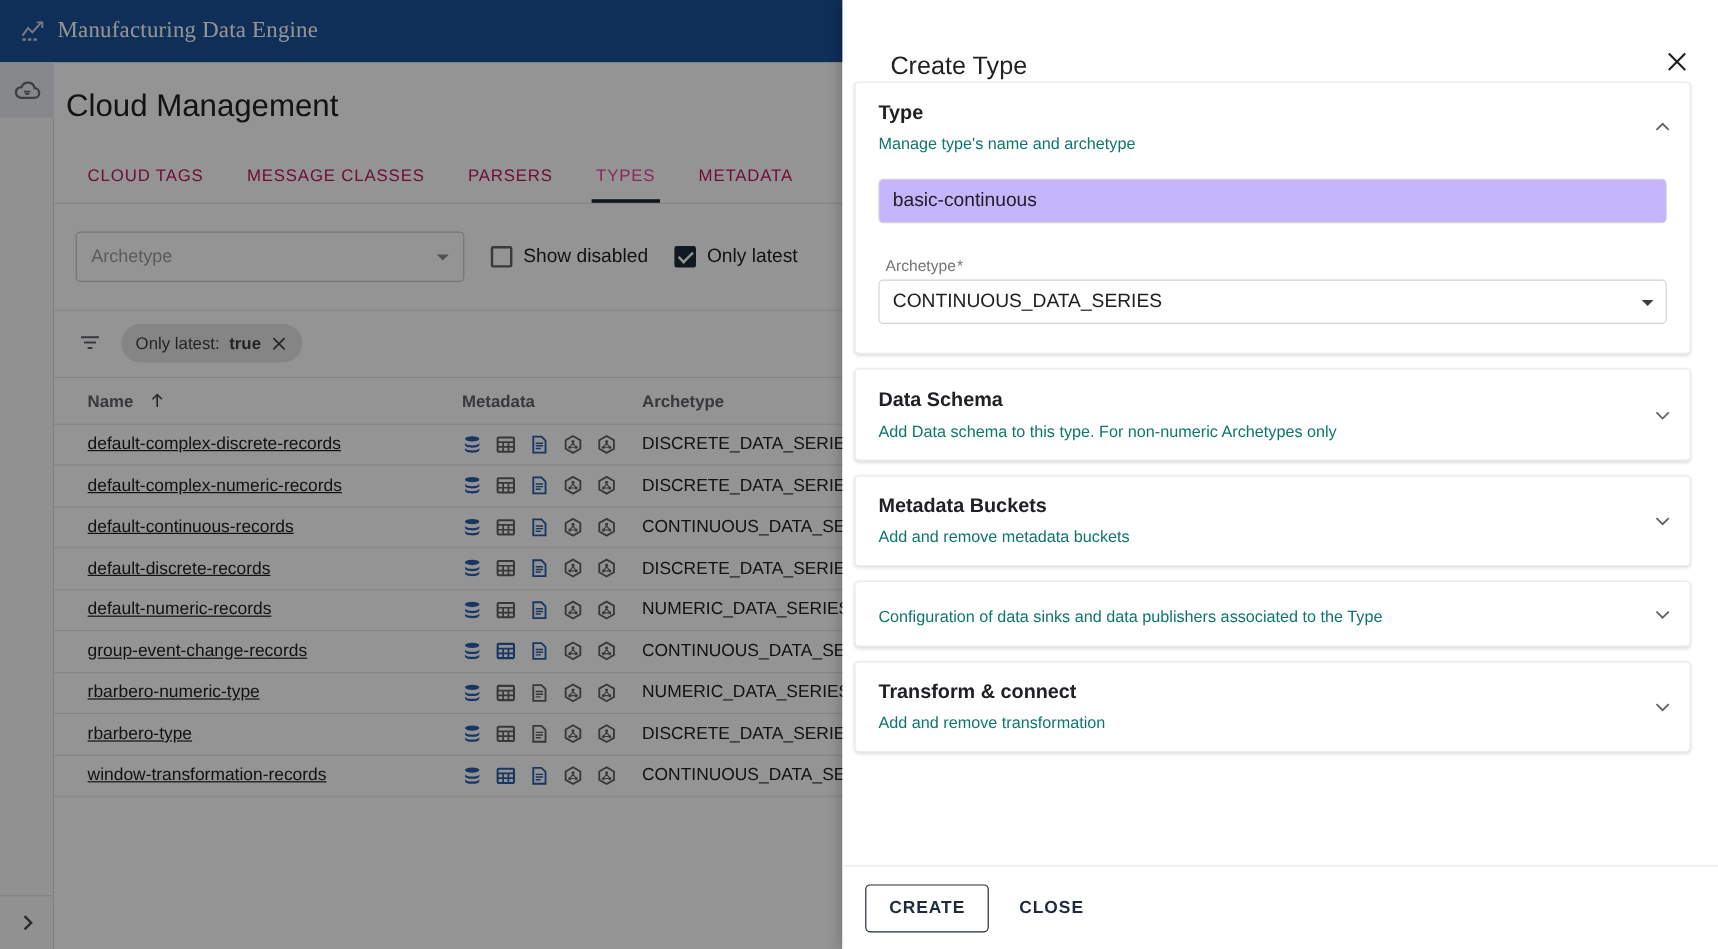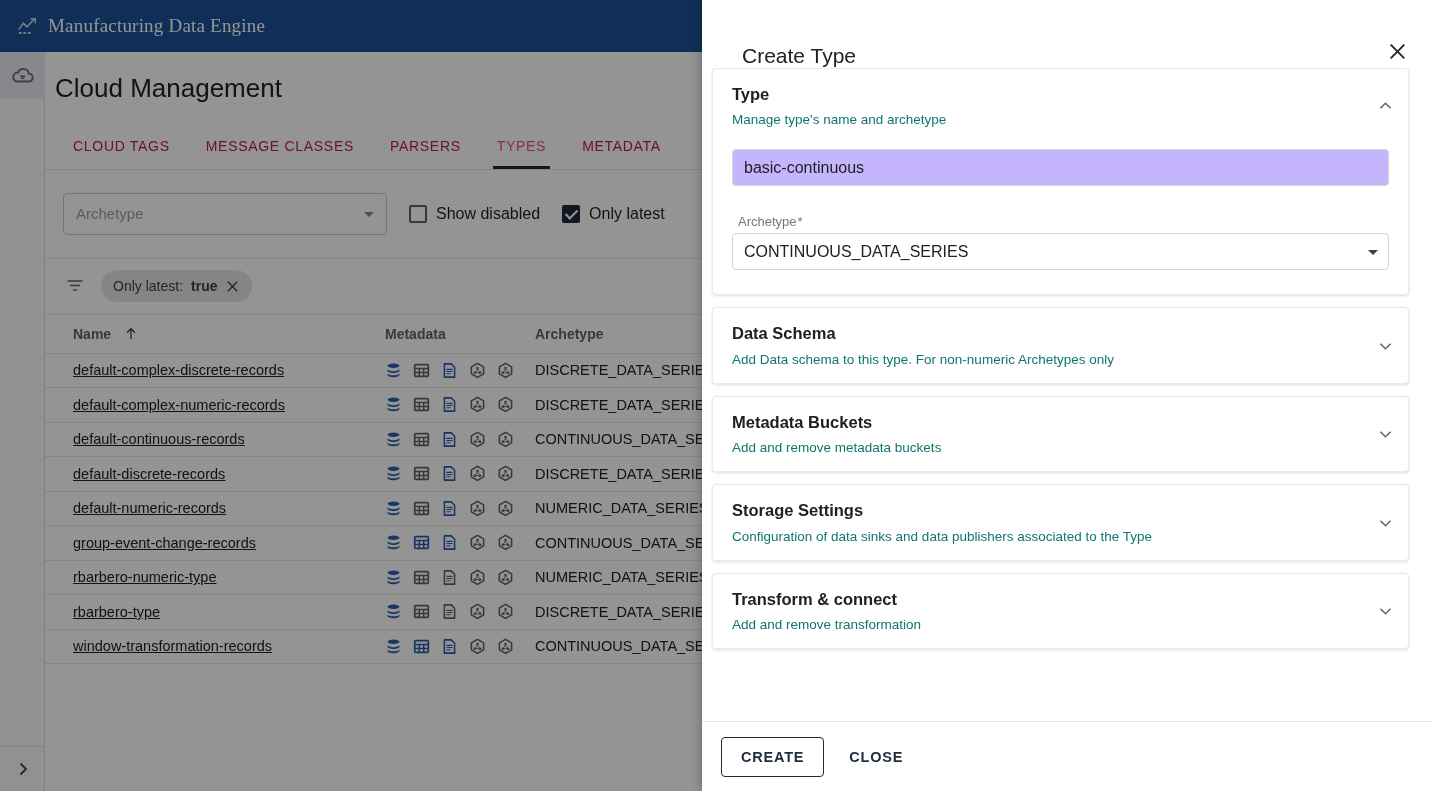--- a/index.html
+++ b/index.html
@@ -666,21 +666,20 @@
           <div class="card-title">Metadata Buckets</div>
           <div class="card-sub">Add and remove metadata buckets</div>
           <svg class="chev" viewBox="0 0 14 10">
             <path d="M1.5 2.5 L7 8 L12.5 2.5" fill="none" stroke="#5f6368" stroke-width="1.6"></path>
           </svg>
         </div>
       </div>
 
       <div class="card">
         <div class="card-head">
-          <div class="card-title">Storage Settings</div>
           <div class="card-sub">Configuration of data sinks and data publishers associated to the Type</div>
           <svg class="chev" viewBox="0 0 14 10">
             <path d="M1.5 2.5 L7 8 L12.5 2.5" fill="none" stroke="#5f6368" stroke-width="1.6"></path>
           </svg>
         </div>
       </div>
 
       <div class="card">
         <div class="card-head">
           <div class="card-title">Transform &amp; connect</div>

